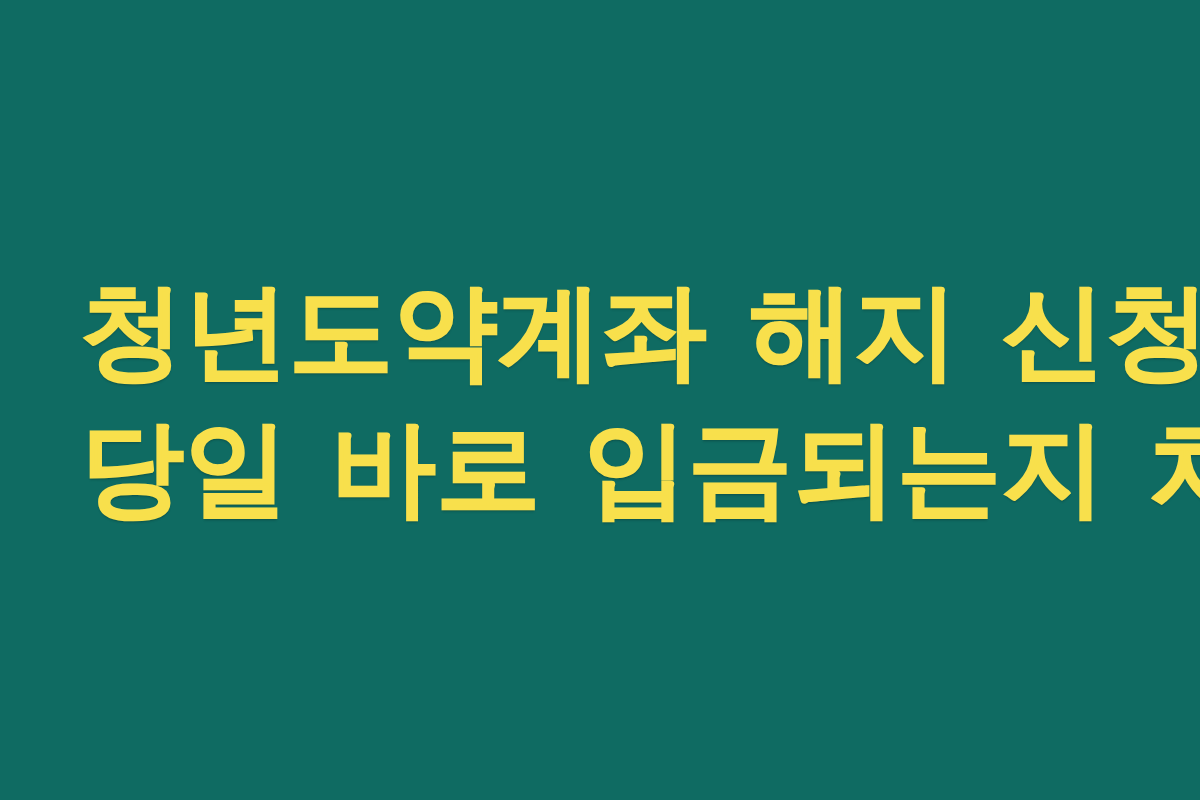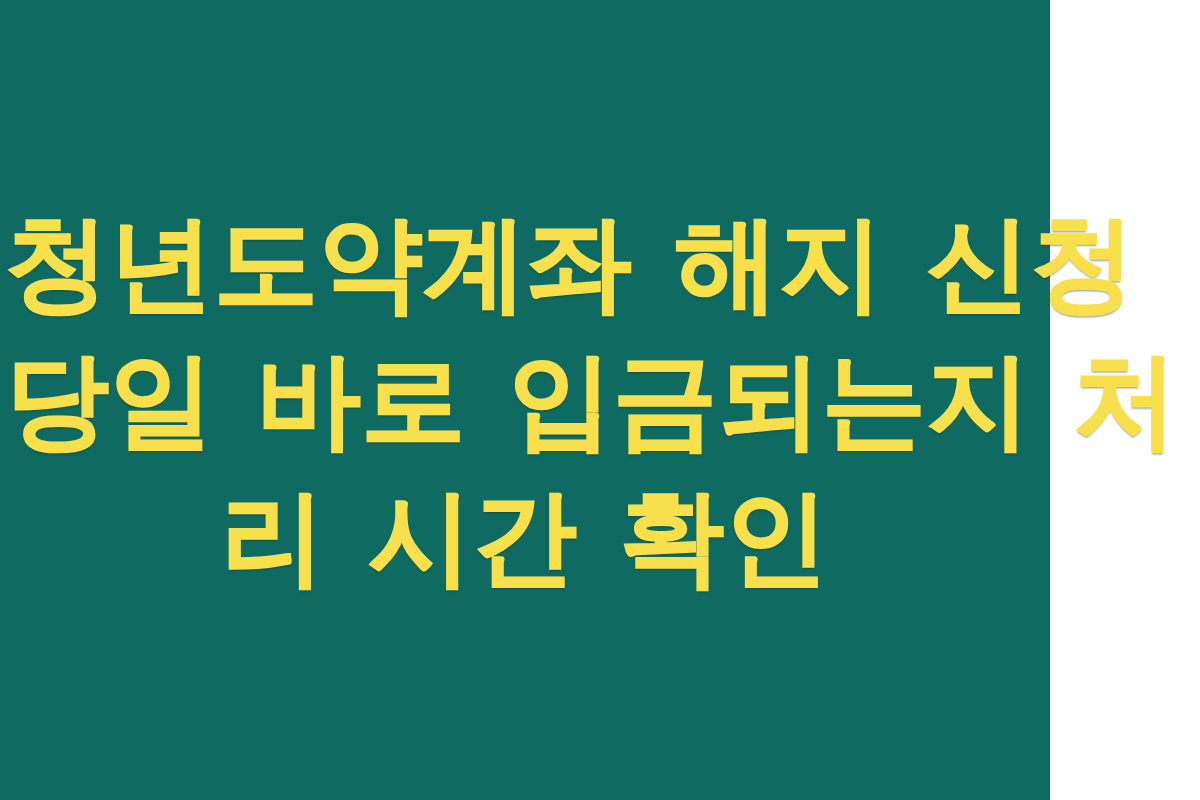--- a/index.html
+++ b/index.html
@@ -11,21 +11,21 @@
   body {
     width: 1200px;
     height: 800px;
     overflow: hidden;
     font-family: "DejaVu Sans", "Liberation Sans", sans-serif;
   }
 
   #banner {
     position: relative;
     box-sizing: border-box;
-    width: 1050px;
+    width: 1200px;
     height: 800px;
     display: flex;
     align-items: center;
     justify-content: center;
     background: #0F6B62;
   }
 
   #headline {
     width: 1040px;
     margin: 0;
@@ -54,16 +54,15 @@
   }
 </style>
 </head>
 <body>
 
 <div id="banner" style="background: rgb(15, 107, 98);">
 
   <h1 id="headline" style="color: rgb(248, 224, 76);">
     <span class="line" style="-webkit-text-stroke: 1.5px rgb(248, 224, 76);">청년도약계좌 해지 신청</span>
     <span class="line" style="-webkit-text-stroke: 1.5px rgb(248, 224, 76);">당일 바로 입금되는지 처</span>
-    <span class="line" style="-webkit-text-stroke: 1.5px rgb(248, 224, 76);">리 시간 확인</span>
   </h1>
 
 </div>
 
 </body></html>

